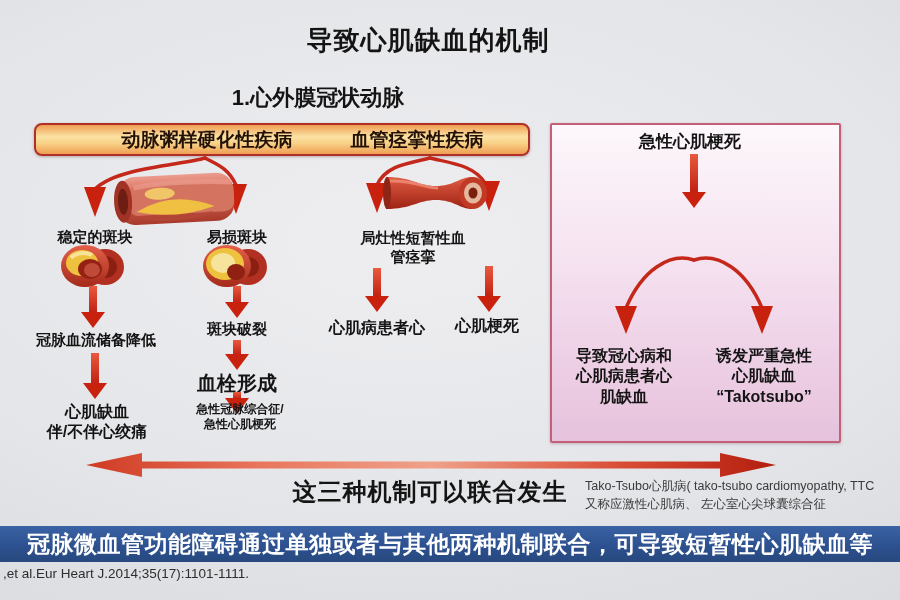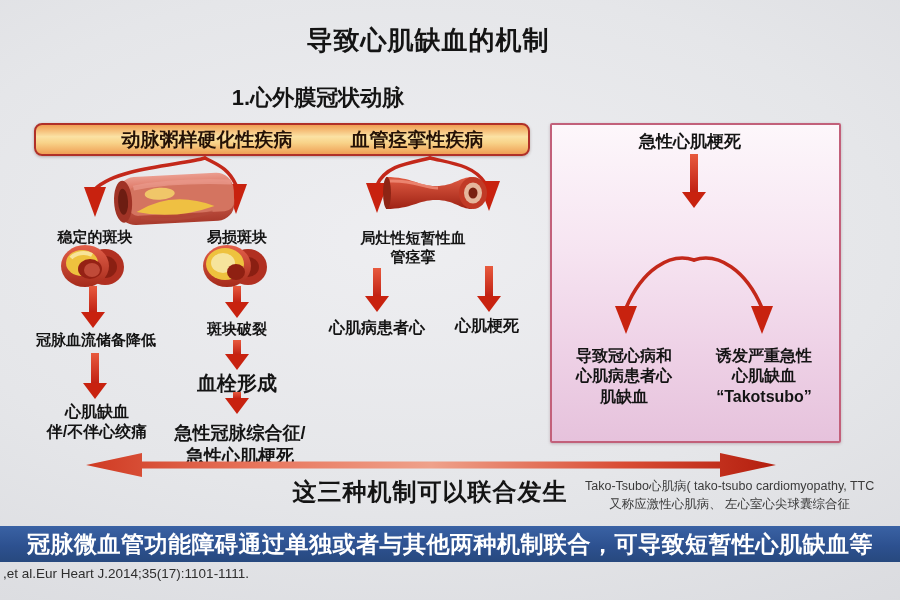--- a/index.html
+++ b/index.html
@@ -34,21 +34,21 @@
     box-shadow:0 1px 3px rgba(80,20,40,.25);
   }
   .banner{
     position:absolute;left:0;top:526px;width:900px;height:36px;
     background:linear-gradient(180deg,#3a62a4 0%,#2d5190 55%,#27497e 100%);
     color:#ffffff;font-weight:bold;font-size:23px;text-align:center;line-height:37px;
     white-space:nowrap;letter-spacing:.5px;
   }
   .citation{position:absolute;left:3px;top:566px;font-size:13.5px;color:#2e2e2e;}
   .takonote{position:absolute;left:585px;top:477px;font-size:12.5px;color:#3a3a3a;
-    white-space:pre;line-height:1.45;text-align:center;}
+    white-space:pre;line-height:1.45;text-align:left;}
   svg{position:absolute;}
 </style>
 </head>
 <body>
 
 <div class="slide">
 
   <div class="lbl" style="left:428px;top:24px;font-size:26px;letter-spacing:1px;">导致心肌缺血的机制</div>
   <div class="lbl" style="left:318px;top:84px;font-size:22px;">1.心外膜冠状动脉</div>
 
@@ -120,21 +120,21 @@
   <div class="lbl" style="left:96px;top:330px;font-size:15px;">冠脉血流储备降低</div>
   <div class="arr" style="left:95px;top:353px;height:46px;"></div>
   <div class="lbl" style="left:97px;top:402px;font-size:16px;">心肌缺血
 伴/不伴心绞痛</div>
 
   <div class="arr" style="left:237px;top:286px;height:32px;"></div>
   <div class="lbl" style="left:237px;top:319px;font-size:15px;">斑块破裂</div>
   <div class="arr" style="left:237px;top:340px;height:30px;"></div>
   <div class="lbl" style="left:237px;top:371px;font-size:20px;">血栓形成</div>
   <div class="arr" style="left:237px;top:392px;height:22px;"></div>
-  <div class="lbl" style="left:240px;top:422px;font-size:18px;">急性冠脉综合征/
+  <div class="lbl" style="left:240px;top:402px;font-size:12px;">急性冠脉综合征/
 急性心肌梗死</div>
 
   <svg style="left:358px;top:155px;" width="148" height="72" viewBox="0 0 148 72">
     <path d="M72,3 C52,8 28,10 19,30" stroke="#c3281a" stroke-width="3.5" fill="none" stroke-linecap="round"></path>
     <path d="M72,3 C92,8 116,10 127,28" stroke="#c3281a" stroke-width="3.5" fill="none" stroke-linecap="round"></path>
     <polygon points="8,28 30,28 19,58" fill="#c8220f"></polygon>
     <polygon points="120,26 142,26 131,56" fill="#c8220f"></polygon>
   </svg>
 
   <svg style="left:382px;top:166px;" width="108" height="54" viewBox="0 0 108 54">

